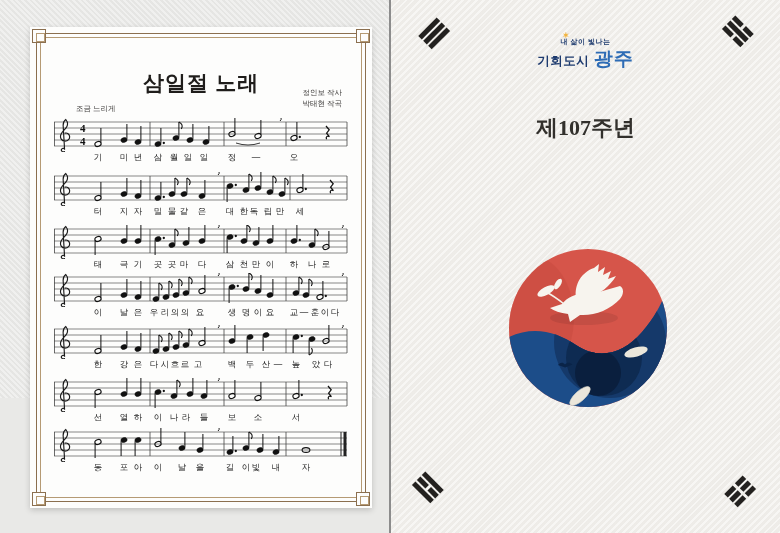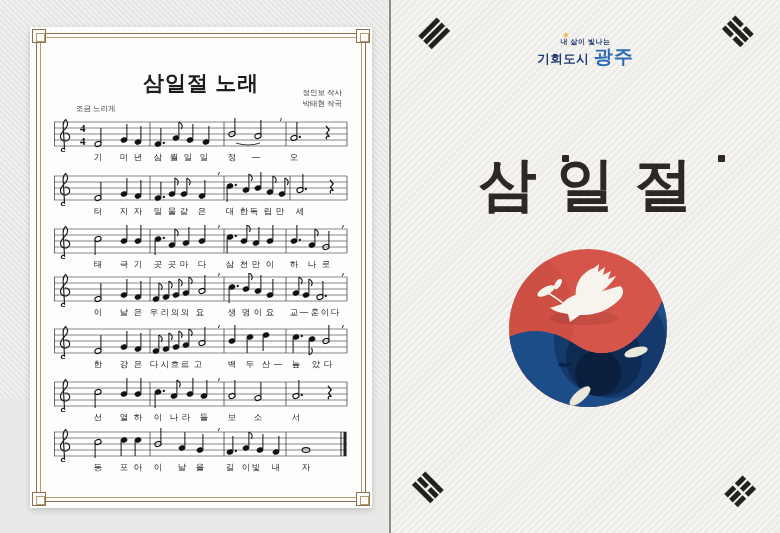--- a/index.html
+++ b/index.html
@@ -36,21 +36,21 @@
     background-image:repeating-linear-gradient(-45deg, rgba(255,255,255,.4) 0 2px, rgba(0,0,0,0.014) 2px 5px);}
   .trigram{position:absolute;display:flex;flex-direction:column;gap:2.5px;}
   .trigram .tbar{display:flex;gap:3px;}
   .trigram .tseg{height:4.5px;background:#23211f;}
   .trigram.rneg{transform:rotate(-45deg);} .trigram.rpos{transform:rotate(45deg);}
   .trigram.tl{left:30px;top:24px}.trigram.tr{left:334px;top:22px}
   .trigram.bl{left:24px;top:478px}.trigram.br{left:336px;top:482px}
   .logo{position:absolute;left:0;top:30px;width:100%;text-align:center;}
   .logo .tag{position:relative;display:inline-block;font-size:7px;color:var(--logo_navy);font-weight:bold;letter-spacing:.5px;}
   .logo .star{position:absolute;left:2px;top:-6px;color:var(--logo_star);font-size:8px;}
-  .logo .row{line-height:17px;}
+  .logo .row{line-height:22px;}
   .logo .brand{font-size:12.5px;font-weight:bold;color:var(--logo_navy);letter-spacing:.5px;}
   .logo .city{font-size:19px;font-weight:bold;color:var(--logo_blue);letter-spacing:1px;}
   .anniv{position:absolute;left:0;top:113px;width:100%;text-align:center;
     font-family:"Liberation Serif", serif;font-weight:bold;font-size:22px;color:#32302c;}
   .big-title{position:absolute;left:0;top:146px;width:100%;text-align:center;
     font-weight:800;font-size:58px;color:#2c2925;letter-spacing:20px;text-indent:20px;}
   .big-title .tch{position:relative;}
   .big-title .tdot{position:absolute;right:-12px;top:4px;width:7px;height:7px;background:#2c2925;border-radius:1px;}
   .emblem{position:absolute;left:115px;top:246px;}
   .info{position:absolute;left:0;top:425px;width:100%;text-align:center;
@@ -767,21 +767,21 @@
       <span class="tag">
         <span class="star">✶</span>
         <span>내 삶이 빛나는</span>
       </span>
       <div class="row">
         <span class="brand">기회도시</span>
         <span class="city">광주</span>
       </div>
     </div>
 
-    <div class="big-title" id="bigTitle"><span class="tch">삼<span class="tdot"></span></span><span class="tch">일</span><span class="tch">절<span class="tdot"></span></span></div>
+    <div class="anniv">제107주년</div>
 
     <svg class="emblem" width="164" height="164" viewBox="0 0 164 164">
       <defs>
         <clipPath id="embClip">
             <circle cx="82" cy="82" r="79"></circle>
           </clipPath>
         <clipPath id="waveClip">
           <path d="M -6 96 C 22 78 48 84 70 99 C 94 115 118 107 136 86 C 148 72 156 58 161 42 L 170 38 L 170 172 L -6 172 Z"></path>
         </clipPath>
       </defs>

